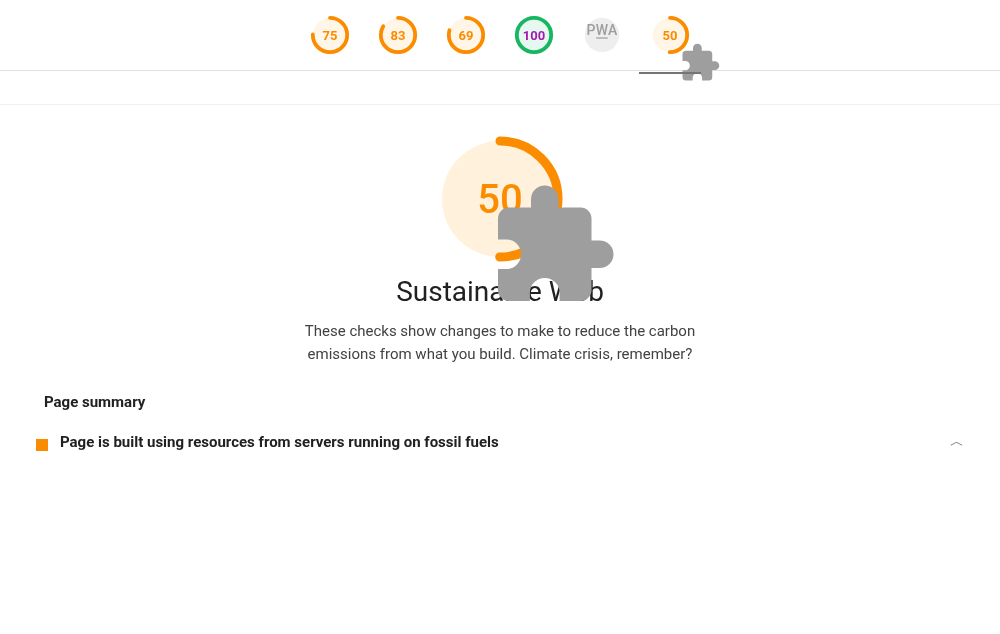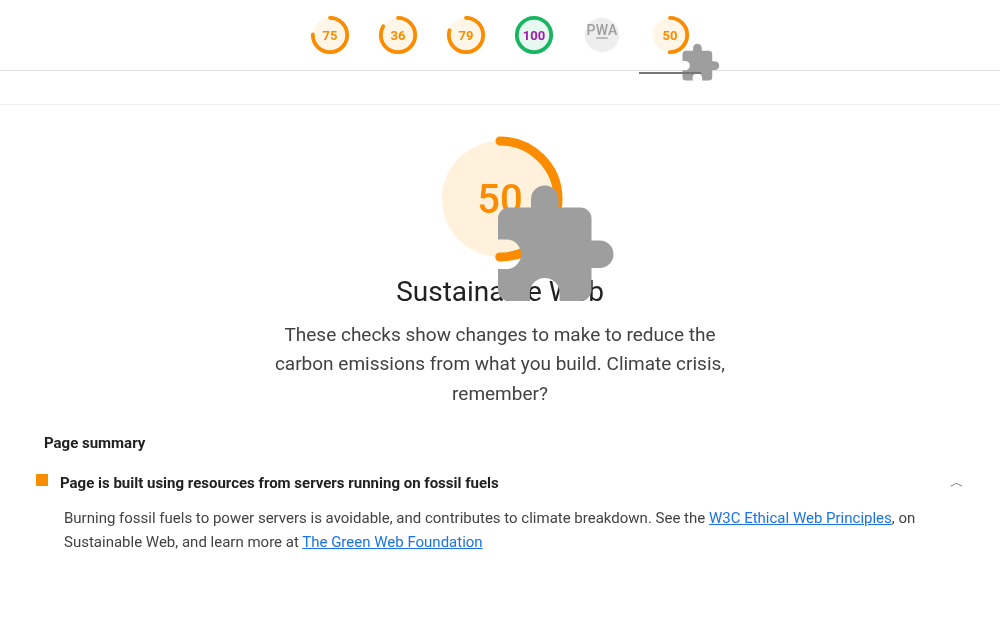--- a/index.html
+++ b/index.html
@@ -91,37 +91,37 @@
   }
   h1.title {
     font-size: 28px;
     font-weight: 400;
     color: #212121;
     margin-bottom: 12px;
   }
   .subtitle {
     max-width: 460px;
     margin: 12px auto;
-    font-size: 19px;
+    font-size: 15px;
     line-height: 1.55;
     color: #424242;
   }
 
   .section-heading {
     font-size: 15px;
     font-weight: 700;
     margin: 4px 8px 18px;
   }
 
   .audit {
     padding: 4px 0 10px;
   }
   .audit-header {
     display:flex;
-    align-items:flex-start;
+    align-items:flex-end;
     gap:12px;
     cursor:pointer;
   }
   .sq-marker {
     width:12px; height:12px; background:#fb8c00; flex-shrink:0;
   }
   .audit-title {
     font-size:15px; font-weight:700; flex:1;
   }
   .chev {
@@ -146,29 +146,29 @@
       <circle class="fg-stroke" cx="22" cy="22" r="18" fill="none" stroke-width="4" stroke-linecap="round" stroke-dasharray="84.8 113.1" transform="rotate(-90 22 22)"></circle>
     </svg>
     <span class="label">75</span>
   </div>
 
   <div class="gauge-small orange">
     <svg viewBox="0 0 44 44">
       <circle class="bg-fill" cx="22" cy="22" r="18"></circle>
       <circle class="fg-stroke" cx="22" cy="22" r="18" fill="none" stroke-width="4" stroke-linecap="round" stroke-dasharray="93.9 113.1" transform="rotate(-90 22 22)"></circle>
     </svg>
-    <span class="label">36</span>
+    <span class="label">83</span>
   </div>
 
   <div class="gauge-small orange">
     <svg viewBox="0 0 44 44">
       <circle class="bg-fill" cx="22" cy="22" r="18"></circle>
       <circle class="fg-stroke" cx="22" cy="22" r="18" fill="none" stroke-width="4" stroke-linecap="round" stroke-dasharray="89.3 113.1" transform="rotate(-90 22 22)"></circle>
     </svg>
-    <span class="label">79</span>
+    <span class="label">69</span>
   </div>
 
   <div class="gauge-small green">
     <svg viewBox="0 0 44 44">
       <circle class="bg-fill" cx="22" cy="22" r="18"></circle>
       <circle class="fg-stroke" cx="22" cy="22" r="18" fill="none" stroke-width="4" stroke-linecap="round" stroke-dasharray="113.1 113.1" transform="rotate(-90 22 22)"></circle>
     </svg>
     <span class="label">100</span>
   </div>
 
@@ -219,18 +219,15 @@
   </div>
 
   <div class="section-heading">Page summary</div>
 
   <div class="audit">
     <div class="audit-header">
       <span class="sq-marker"></span>
       <span class="audit-title">Page is built using resources from servers running on fossil fuels</span>
       <span class="chev">︿</span>
     </div>
-    <div class="audit-body">
-      <span>Burning fossil fuels to power servers is avoidable, and contributes to climate breakdown. See the </span><a href="#">W3C Ethical Web Principles</a><span>, on Sustainable Web, and learn more at </span><a href="#">The Green Web Foundation</a>
-    </div>
   </div>
 
 </div>
 
 </body></html>

